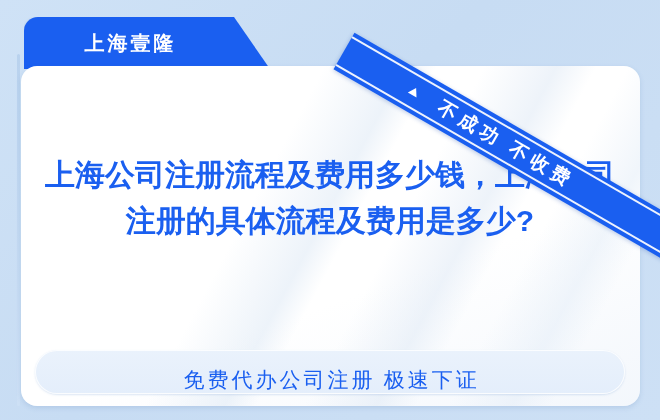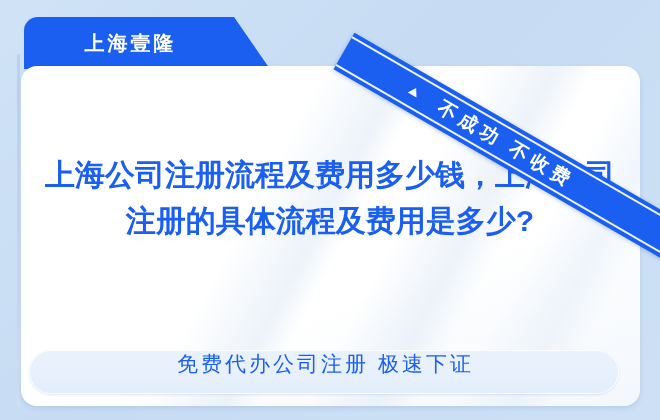--- a/index.html
+++ b/index.html
@@ -157,31 +157,32 @@
     color: #1a5ff0;
     font-size: 30px;
     font-weight: bold;
     line-height: 46px;
     letter-spacing: 0px;
   }
 
   
   .pill {
     position: absolute;
-    left: 29px;
+    left: 35px;
     top: 350px;
     width: 590px;
     height: 44px;
     background: linear-gradient(180deg, #eaf2fc 0%, #e4eefb 100%);
     border-radius: 22px;
     box-shadow: inset 0 0 0 1px rgba(255,255,255,.8),
                 0 1px 2px rgba(120,160,210,.25);
     display: flex;
-    align-items: flex-start;
+    align-items: flex-end;
     justify-content: center;
+    font-family: Liberation Serif, serif;
   }
   .pill-text {
     color: #1a5ff0;
     font-size: 21px;
     letter-spacing: 3px;
     text-indent: 3px;
     white-space: nowrap;
   }
 </style>
 </head>

